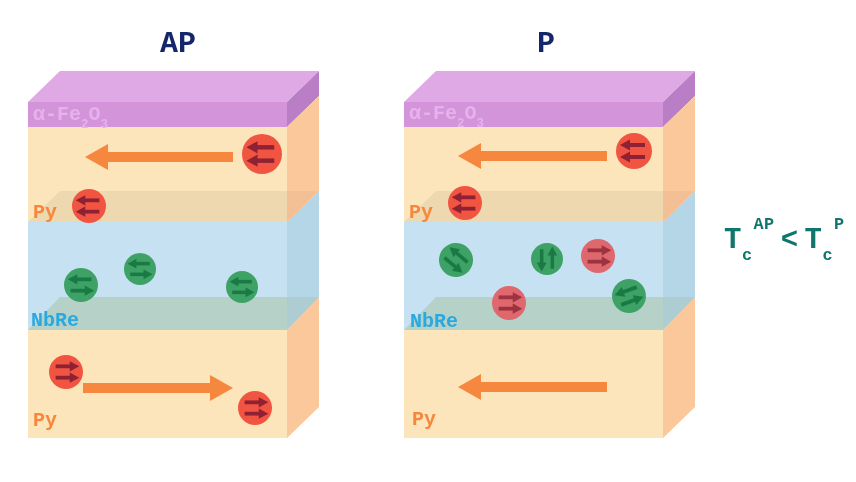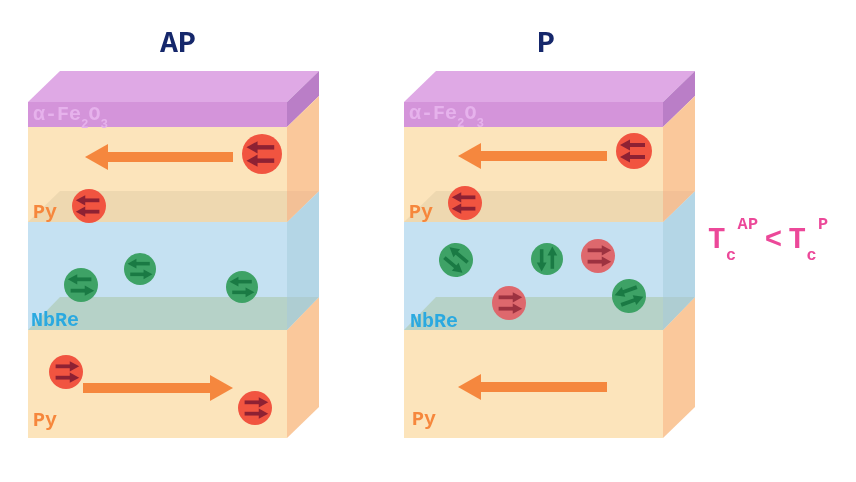--- a/index.html
+++ b/index.html
@@ -235,15 +235,15 @@
   <div class="ovl layer-label lbl-hematite" style="left: 33px; top: 103px; color: rgb(230, 178, 236);"><span>α-Fe</span><sub>2</sub><span>O</span><sub>3</sub></div>
   <div class="ovl layer-label lbl-py" style="left: 33px; top: 201px; color: rgb(246, 135, 60);">Py</div>
   <div class="ovl layer-label lbl-nbre" style="left: 31px; top: 309px; color: rgb(42, 169, 224);">NbRe</div>
   <div class="ovl layer-label lbl-py" style="left: 33px; top: 409px; color: rgb(246, 135, 60);">Py</div>
 
   <div class="ovl layer-label lbl-hematite" style="left: 409px; top: 102px; color: rgb(230, 178, 236);"><span>α-Fe</span><sub>2</sub><span>O</span><sub>3</sub></div>
   <div class="ovl layer-label lbl-py" style="left: 409px; top: 201px; color: rgb(246, 135, 60);">Py</div>
   <div class="ovl layer-label lbl-nbre" style="left: 410px; top: 310px; color: rgb(42, 169, 224);">NbRe</div>
   <div class="ovl layer-label lbl-py" style="left: 412px; top: 408px; color: rgb(246, 135, 60);">Py</div>
 
-  <div class="ovl ineq" style="left: 708px; top: 224px; color: #ec4899;"><span>T</span><sub>c</sub><sup>AP</sup><span class="op">&lt;</span><span>T</span><sub>c</sub><sup>P</sup></div>
+  <div class="ovl ineq" style="left: 724px; top: 224px; color: #0f766e;"><span>T</span><sub>c</sub><sup>AP</sup><span class="op">&lt;</span><span>T</span><sub>c</sub><sup>P</sup></div>
 
 </div>
 
 </body></html>

